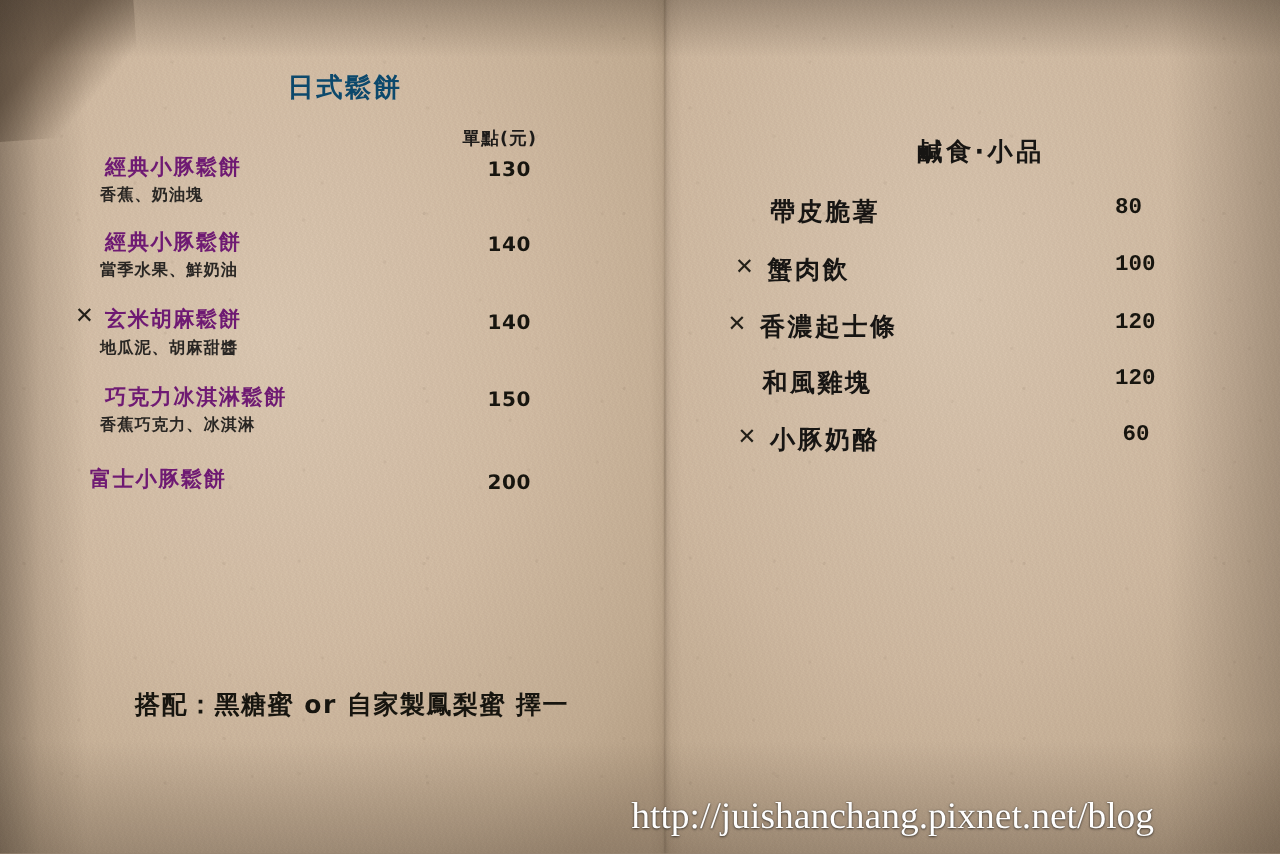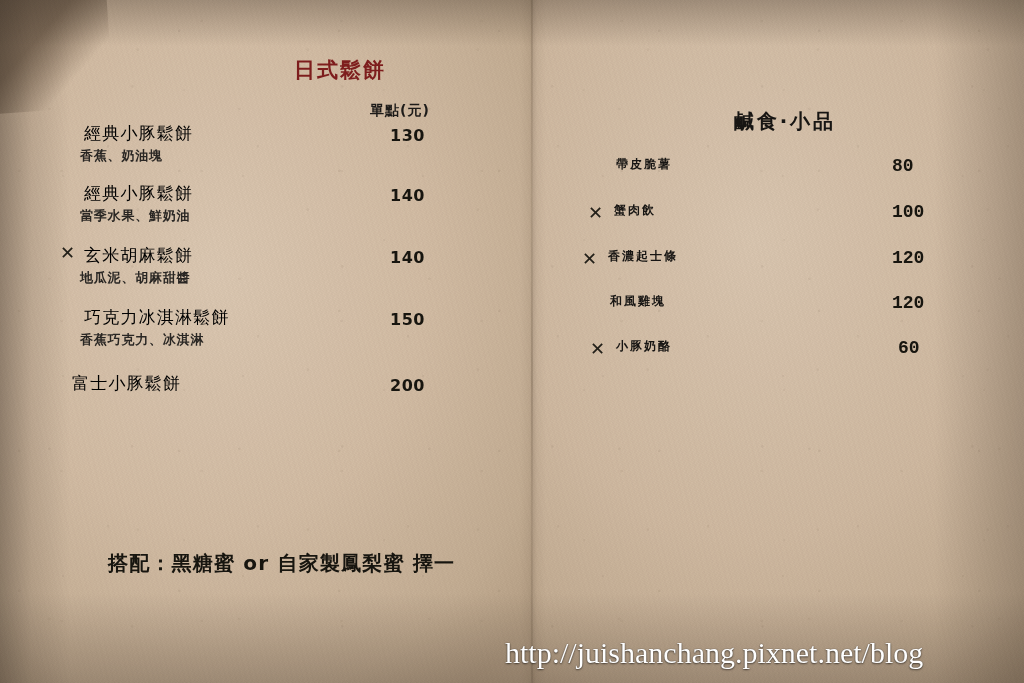--- a/index.html
+++ b/index.html
@@ -132,22 +132,21 @@
   #left-col {
     position: absolute;
     left: 60px;
     top: 56px;
     width: 420px;
   }
   .section-title {
     font-size: 21px;
     font-weight: bold;
     letter-spacing: 2px;
-    color: #7f1d1d;
-    text-align: center;
+    color: #0c4a6e;
     width: 220px;
     margin-left: 170px;
   }
   .col-head {
     position: absolute;
     left: 310px;
     top: 46px;
     font-size: 14px;
     font-weight: bold;
     color: #1d1b19;
@@ -161,23 +160,23 @@
   }
   .item {
     position: relative;
     margin-bottom: 14px;
   }
   .item-name {
     position: absolute;
     left: 24px;
     top: 0;
     font-size: 17px;
-    font-weight: normal;
+    font-weight: bold;
     letter-spacing: 1.2px;
-    color: #000000;
+    color: #701a75;
     white-space: nowrap;
   }
   .item-desc {
     position: absolute;
     left: 20px;
     top: 25px;
     font-size: 13px;
     letter-spacing: 0.8px;
     color: #2a2724;
     white-space: nowrap;
@@ -234,21 +233,21 @@
     left: 0;
     top: 46px;
     width: 420px;
   }
   .r-item {
     position: relative;
     height: 45px;
   }
   .r-name {
     position: absolute;
-    font-size: 12px;
+    font-size: 20px;
     font-weight: bold;
     letter-spacing: 2px;
     color: #171513;
     white-space: nowrap;
   }
   .r-price {
     position: absolute;
     left: 332px;
     font-size: 18px;
     font-weight: bold;

